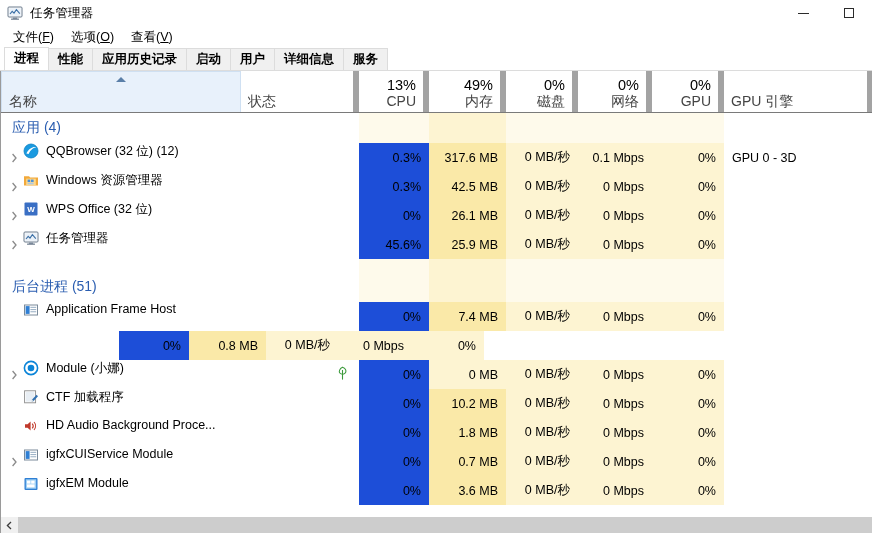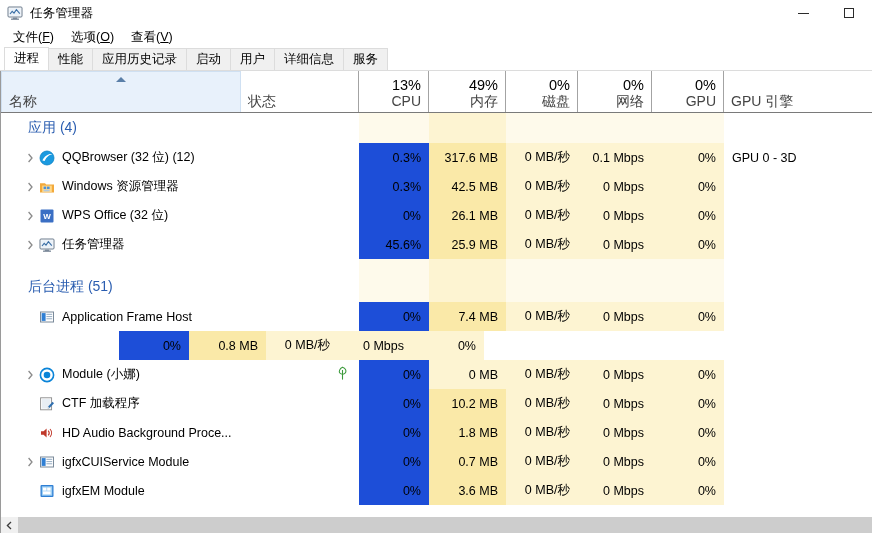--- a/index.html
+++ b/index.html
@@ -99,20 +99,21 @@
   
   .tabstrip {
     height: 23px;
     min-height: 23px;
     display: flex;
     align-items: flex-end;
     background: #ffffff;
     border-bottom: 1px solid #dcdcdc;
     padding-left: 4px;
     box-sizing: border-box;
+    font-weight: bold;
   }
   .tab {
     font-size: 12.5px;
     color: #000000;
     padding: 3px 9px 4px 9px;
     line-height: 15px;
     background: #f0f0f0;
     border: 1px solid #dcdcdc;
     border-bottom: none;
     margin-right: -1px;
@@ -149,21 +150,21 @@
     display: flex;
     height: 42px;
     box-sizing: border-box;
     border-bottom: 1px solid #7a7a7a;
     background: #ffffff;
     position: relative;
   }
   .hdr-cell {
     position: relative;
     box-sizing: border-box;
-    border-right: 1px solid #a3a3a3;
+    border-right: 6px solid #a3a3a3;
     display: flex;
     flex-direction: column;
     justify-content: flex-end;
     padding: 0 7px 3px 7px;
     cursor: default;
     overflow: hidden;
   }
   .hdr-cell.sorted {
     background: #e8f1fb;
     border: 1px solid #cfe0f2;
@@ -213,21 +214,21 @@
     overflow: hidden;
     white-space: nowrap;
     font-size: 12.5px;
     color: #000000;
   }
   .cell.num {
     justify-content: flex-end;
     padding-right: 8px;
   }
   .cell.name {
-    padding-left: 16px;
+    padding-left: 0;
   }
 
   
   .c-cpu   { background: #1d4ed8; }
   .c-mem   { background: #fae9a8; }
   .c-disk  { background: #fdf4d2; }
   .c-net   { background: #fdf4d2; }
   .c-gpu   { background: #fdf4d2; }
   .c-pale-cpu  { background: #fefaeb; }
   .c-pale-mem  { background: #fdf4d2; }
@@ -266,21 +267,21 @@
   }
   .proc-name {
     font-size: 12.5px;
     color: #000000;
     overflow: hidden;
     text-overflow: ellipsis;
     white-space: nowrap;
   }
   .name-inner {
     display: flex;
-    align-items: center;
+    align-items: flex-start;
     height: 100%;
     padding-left: 4px;
     box-sizing: border-box;
     width: 100%;
   }
 
   
   .cell.status {
     justify-content: flex-end;
     padding-right: 10px;

